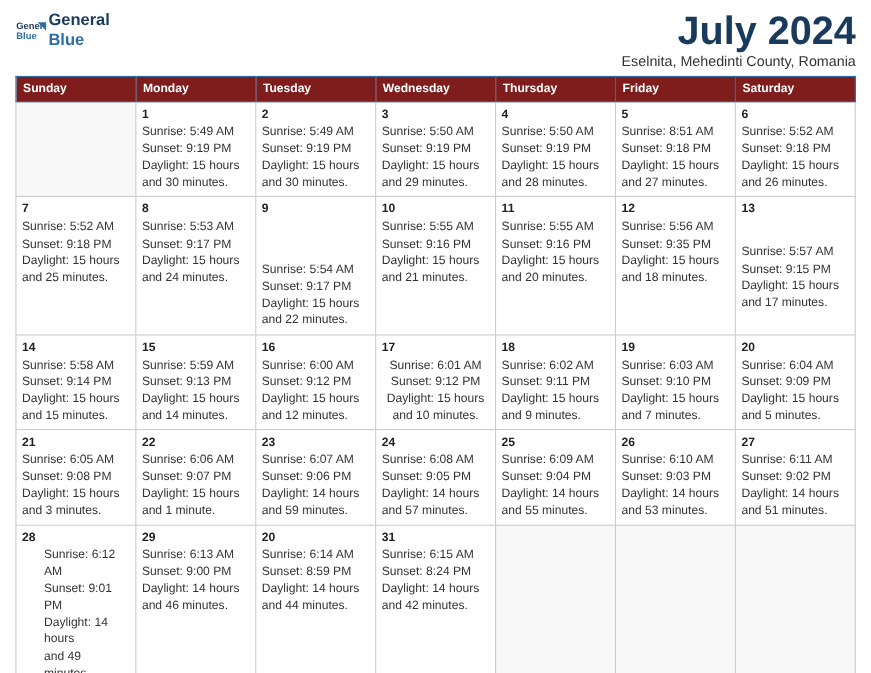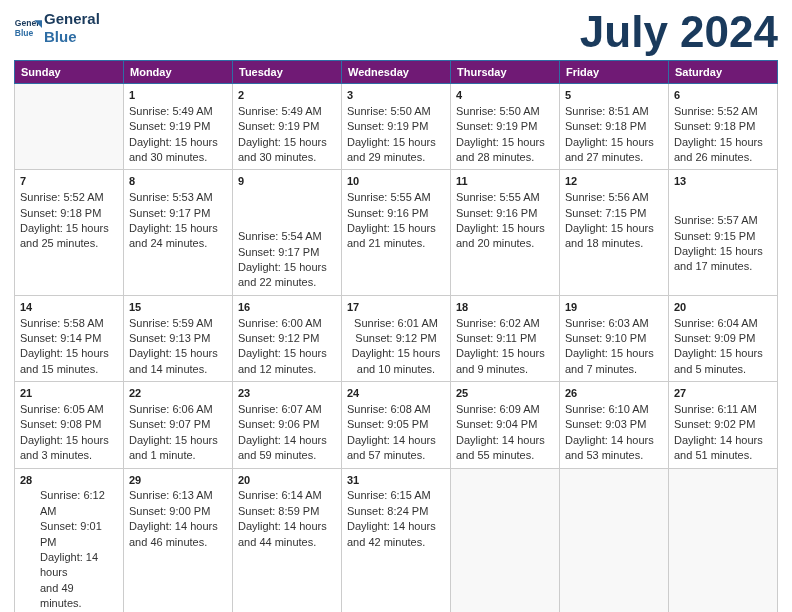--- a/index.html
+++ b/index.html
@@ -36,37 +36,37 @@
       color: #1a3a5c;
     }
     .logo-icon {
       width: 28px;
       height: 28px;
     }
     .title-block {
       text-align: right;
     }
     .month-year {
-      font-size: 44px;
+      font-size: 36px;
       font-weight: bold;
       color: #1a3a5c;
       line-height: 1;
     }
     .location {
       font-size: 13px;
       color: #333;
       margin-top: 2px;
     }
     .calendar {
       width: 100%;
       border-collapse: collapse;
       font-size: 10px;
     }
     .calendar th {
-      background-color: #701a75;
+      background-color: #7f1d1d;
       color: #fff;
       text-align: left;
       padding: 5px 6px;
       font-size: 11px;
       font-weight: bold;
       border: 1px solid #2e6da4;
     }
     .calendar td {
       border: 1px solid #ccc;
       vertical-align: top;
@@ -107,20 +107,21 @@
       </svg>
       <div>
         <div class="logo-text">
           <span>General</span><br>
           <span style="color:#2e6da4">Blue</span>
         </div>
       </div>
     </div>
     <div class="title-block">
       <div class="month-year">July 2024</div>
+      <div class="location">Eselnita, Mehedinti County, Romania</div>
     </div>
   </div>
 
   <table class="calendar">
     <thead>
       <tr>
 
       <th>Sunday</th>
           <th>Monday</th>
           <th>Tuesday</th>
@@ -208,21 +209,21 @@
           <td>
             <span class="day-num">11</span>
             <div class="day-info" style="white-space: pre-wrap;">Sunrise: 5:55 AM
 Sunset: 9:16 PM
 Daylight: 15 hours
 and 20 minutes.</div>
           </td>
           <td>
             <span class="day-num">12</span>
             <div class="day-info" style="white-space: pre-wrap;">Sunrise: 5:56 AM
-Sunset: 7:15 PM
+Sunset: 9:35 PM
 Daylight: 15 hours
 and 18 minutes.</div>
           </td>
           <td>
             <span class="day-num">13</span>
             <div class="day-info" style="white-space: pre-wrap; margin-top: 24px;">Sunrise: 5:57 AM
 Sunset: 9:15 PM
 Daylight: 15 hours
 and 17 minutes.</div>
           </td>

